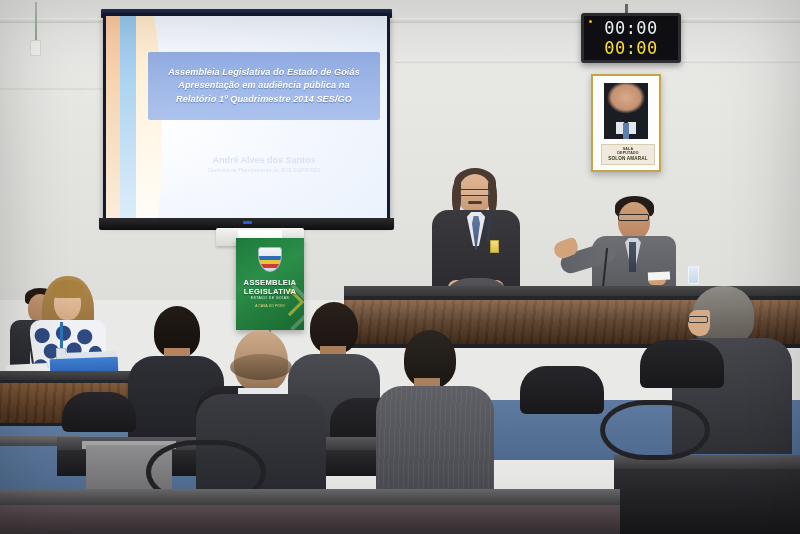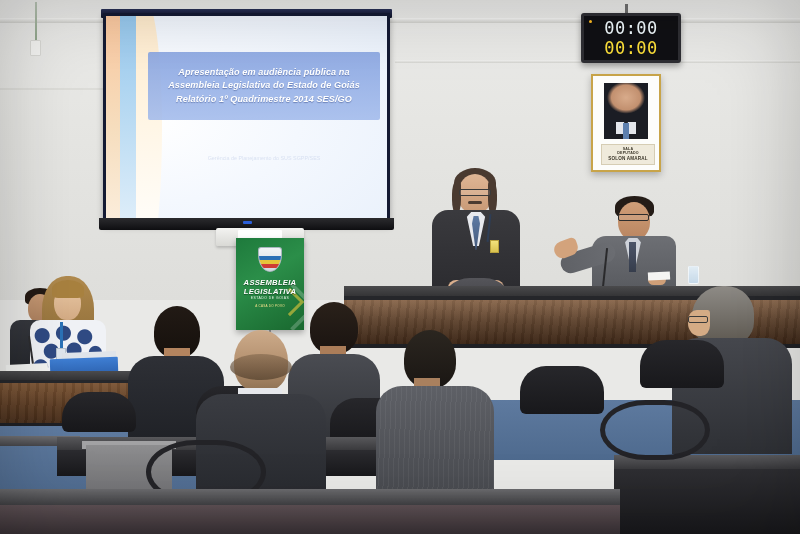--- a/index.html
+++ b/index.html
@@ -281,21 +281,21 @@
     position:absolute; left:0; top:8px; width:100%; height:4px; background:#2a6fb5;
   }
   .banner .crest .bandB{
     position:absolute; left:0; top:12px; width:100%; height:4px; background:#e6c53a;
   }
   .banner .crest .bandC{
     position:absolute; left:0; top:16px; width:100%; height:4px; background:#cf3b34;
   }
   .banner .bn-t1{
     position:absolute; left:0; right:0; top:40px; text-align:center;
-    color:#ffffff; font-size:7.6px; font-weight:bold; font-style:italic;
+    color:#ffffff; font-size:7.6px; font-weight:bold; 
     letter-spacing:.3px; line-height:9px;
     text-shadow:0 1px 1px rgba(0,0,0,.4);
   }
   .banner .bn-t2{
     position:absolute; left:0; right:0; top:58px; text-align:center;
     color:#e8f3e6; font-size:3.4px; letter-spacing:.5px; line-height:5px;
   }
   .banner .bn-t3{
     position:absolute; left:0; right:0; top:66px; text-align:center;
     color:#f0e08a; font-size:3px; letter-spacing:.3px;
@@ -580,26 +580,27 @@
   <div class="light-switch"></div>
 
   <div class="screen-topbar"></div>
   <div class="screen-frame">
     <div class="screen-canvas">
       <div class="ribbon peach"></div>
       <div class="ribbon sky"></div>
       <div class="ribbon pale"></div>
 
       <div class="slide-titlebox">
+        <div class="ln">Assembleia Legislativa do Estado de Goiás</div>
         <div class="ln">Apresentação em audiência pública na</div>
-        <div class="ln">Assembleia Legislativa do Estado de Goiás</div>
         <div class="ln">Relatório 1º Quadrimestre 2014 SES/GO</div>
       </div>
 
       <div class="slide-sub">
+        <div class="name">André Alves dos Santos</div>
         <div class="role">Gerência de Planejamento do SUS SGPP/SES</div>
       </div>
     </div>
   </div>
   <div class="screen-botbar">
     <div class="led"></div>
   </div>
   <div class="screen-device">
     <div class="slotA"></div>
   </div>

